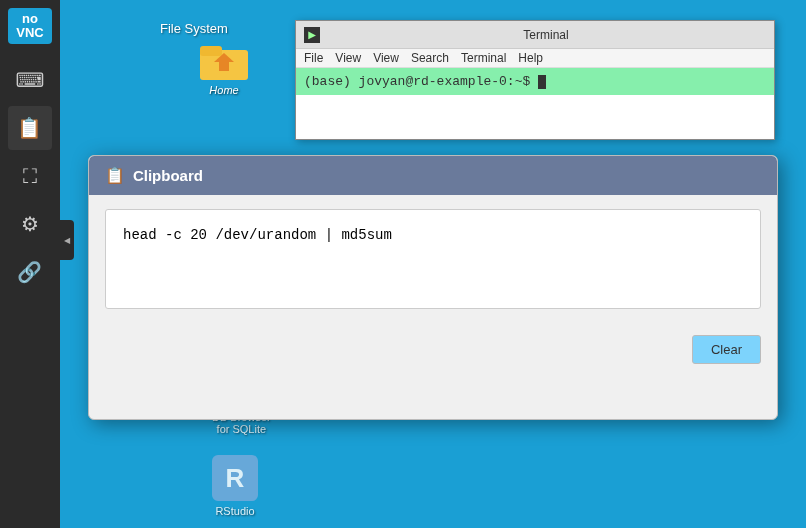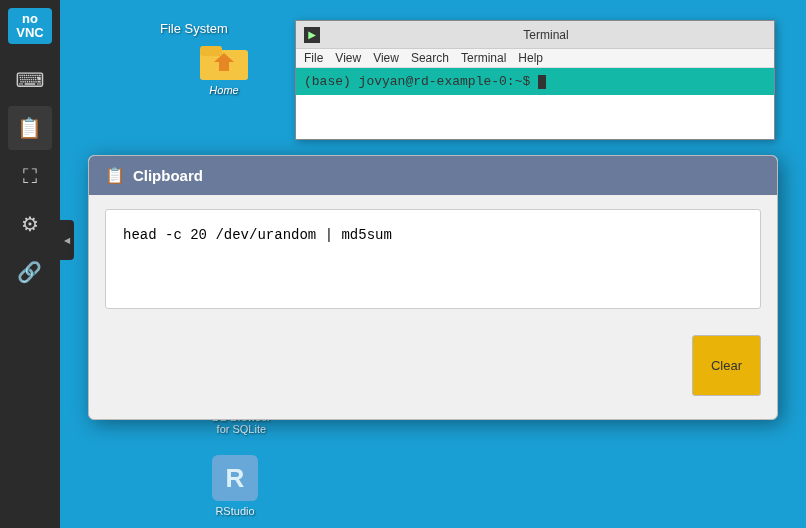--- a/index.html
+++ b/index.html
@@ -170,21 +170,21 @@
       border-bottom: 1px solid #ddd;
       background: #f5f5f5;
       text-align: center;
     }
 
     .terminal-menubar span {
       cursor: pointer;
     }
 
     .terminal-content {
-      background: #14b8a6;
+      background: #86efac;
       padding: 6px 8px;
       font-family: 'Courier New', monospace;
       font-size: 13px;
       color: #333;
     }
 
     .terminal-cursor {
       display: inline-block;
       width: 8px;
       height: 14px;
@@ -284,22 +284,22 @@
       background: white;
     }
 
     .clipboard-footer {
       display: flex;
       justify-content: flex-end;
       padding: 8px 16px;
     }
 
     .clear-button {
-      padding: 22px 18px;
-      background: #eab308;
+      padding: 6px 18px;
+      background: #7dd3fc;
       border: 1px solid #bbb;
       border-radius: 3px;
       font-size: 13px;
       cursor: pointer;
       color: #333;
     }
 
     
     .folder-svg {
       width: 48px;

